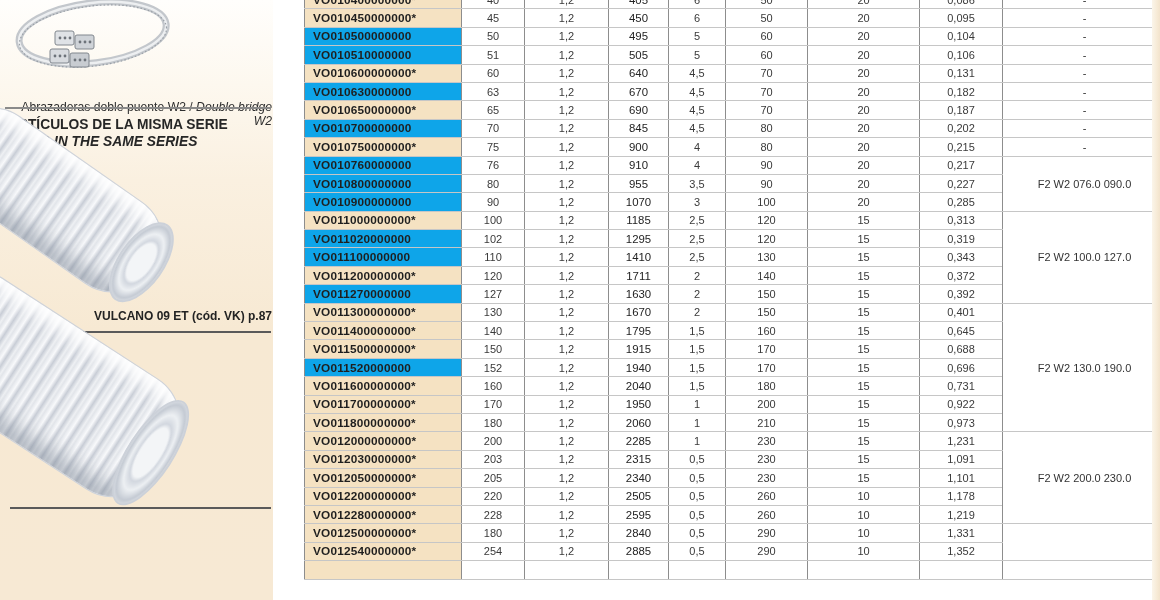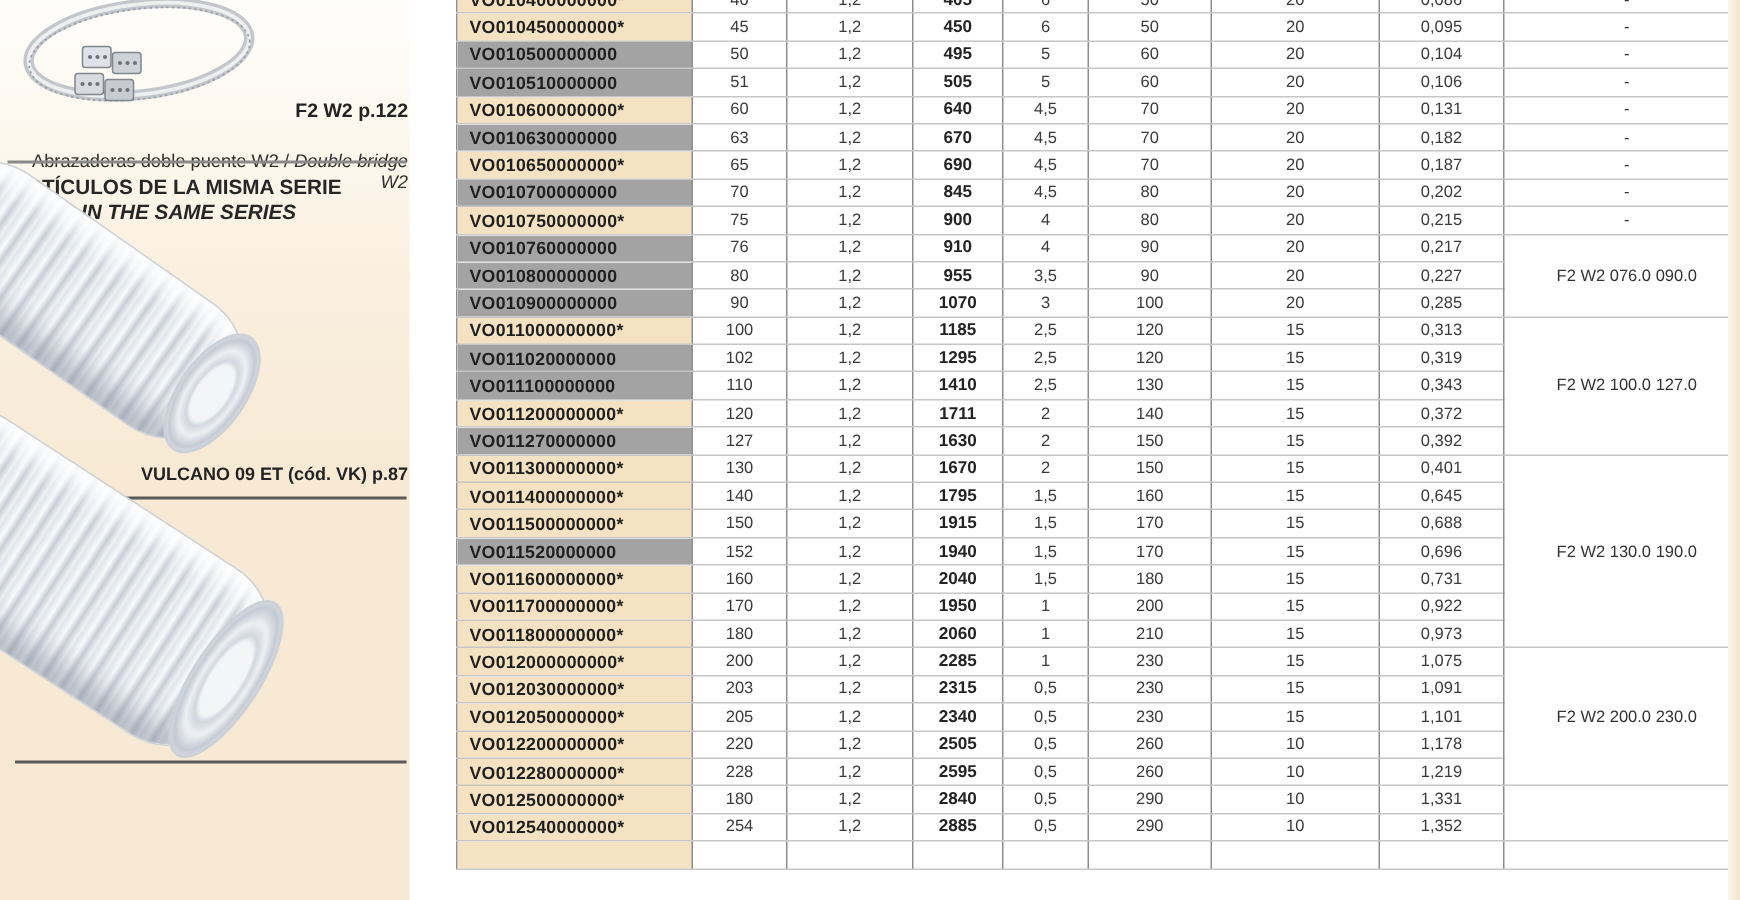--- a/index.html
+++ b/index.html
@@ -41,23 +41,23 @@
 
   
   .table-wrap { position:absolute; left:304px; top:0; width:867px; height:600px; overflow:hidden; }
   table.spec { position:absolute; top:-10px; left:0; width:862px;
                border-collapse:collapse; table-layout:fixed; }
   table.spec td { height:18.4px; padding:0; vertical-align:middle;
                   border-top:1px solid #c6c6c6; border-bottom:1px solid #c6c6c6;
                   border-left:1px solid #8d8d8d; border-right:1px solid #8d8d8d;
                   font-size:11px; color:#3a3a3a; text-align:center; overflow:hidden; white-space:nowrap; }
   table.spec td.code { text-align:left; padding-left:8px; font-weight:bold; font-size:11.8px;
-                       color:#1f1f1f; letter-spacing:0.2px; background:#a3a3a3; }
+                       color:#1f1f1f; letter-spacing:0.2px; background:#0ea5e9; }
   table.spec tr.hl td.code { background:#f5e2c2; }
-  table.spec td.bv { font-weight:bold; color:#232323; font-size:11.4px; }
+  table.spec td.bv { font-weight:normal; color:#232323; font-size:11.4px; }
   table.spec td.ref { font-size:11px; color:#333333; }
 
   .right-strip { position:absolute; left:1152px; top:0; width:8px; height:600px;
                  background:linear-gradient(90deg,#fbf5ea 0%,#f6e9d4 70%,#f2e3cc 100%); }
 </style>
 </head>
 <body>
 
 <div class="page">
 
@@ -84,21 +84,20 @@
           <circle cx="84" cy="46" r="1.4"></circle>
         <circle cx="49" cy="60" r="1.4"></circle>
           <circle cx="54" cy="60" r="1.4"></circle>
           <circle cx="59" cy="60" r="1.4"></circle>
         <circle cx="69" cy="64" r="1.4"></circle>
           <circle cx="74" cy="64" r="1.4"></circle>
           <circle cx="79" cy="64" r="1.4"></circle>
       </g>
     </svg>
 
-    <div class="clamp-ref">F2 W2 p.122</div>
 
     <div class="clamp-caption"><span>Abrazaderas doble puente W2</span><span> / </span><span class="it">Double bridge W2</span></div>
 
     <div class="rule rule-1"></div>
 
     <div class="series-title">
       <div>ARTÍCULOS DE LA MISMA SERIE</div>
       <div class="it">ITEMS IN THE SAME SERIES</div>
     </div>
 
@@ -377,21 +376,21 @@
             <td class="num">0,973</td>
           </tr>
           <tr class="hl">
             <td class="code">VO012000000000*</td>
             <td class="num">200</td>
             <td class="num">1,2</td>
             <td class="bv">2285</td>
             <td class="num">1</td>
             <td class="num">230</td>
             <td class="num">15</td>
-            <td class="num">1,075</td>
+            <td class="num">1,231</td>
             <td class="ref" rowspan="5">F2 W2 200.0 230.0</td>
           </tr>
           <tr class="hl">
             <td class="code">VO012030000000*</td>
             <td class="num">203</td>
             <td class="num">1,2</td>
             <td class="bv">2315</td>
             <td class="num">0,5</td>
             <td class="num">230</td>
             <td class="num">15</td>

